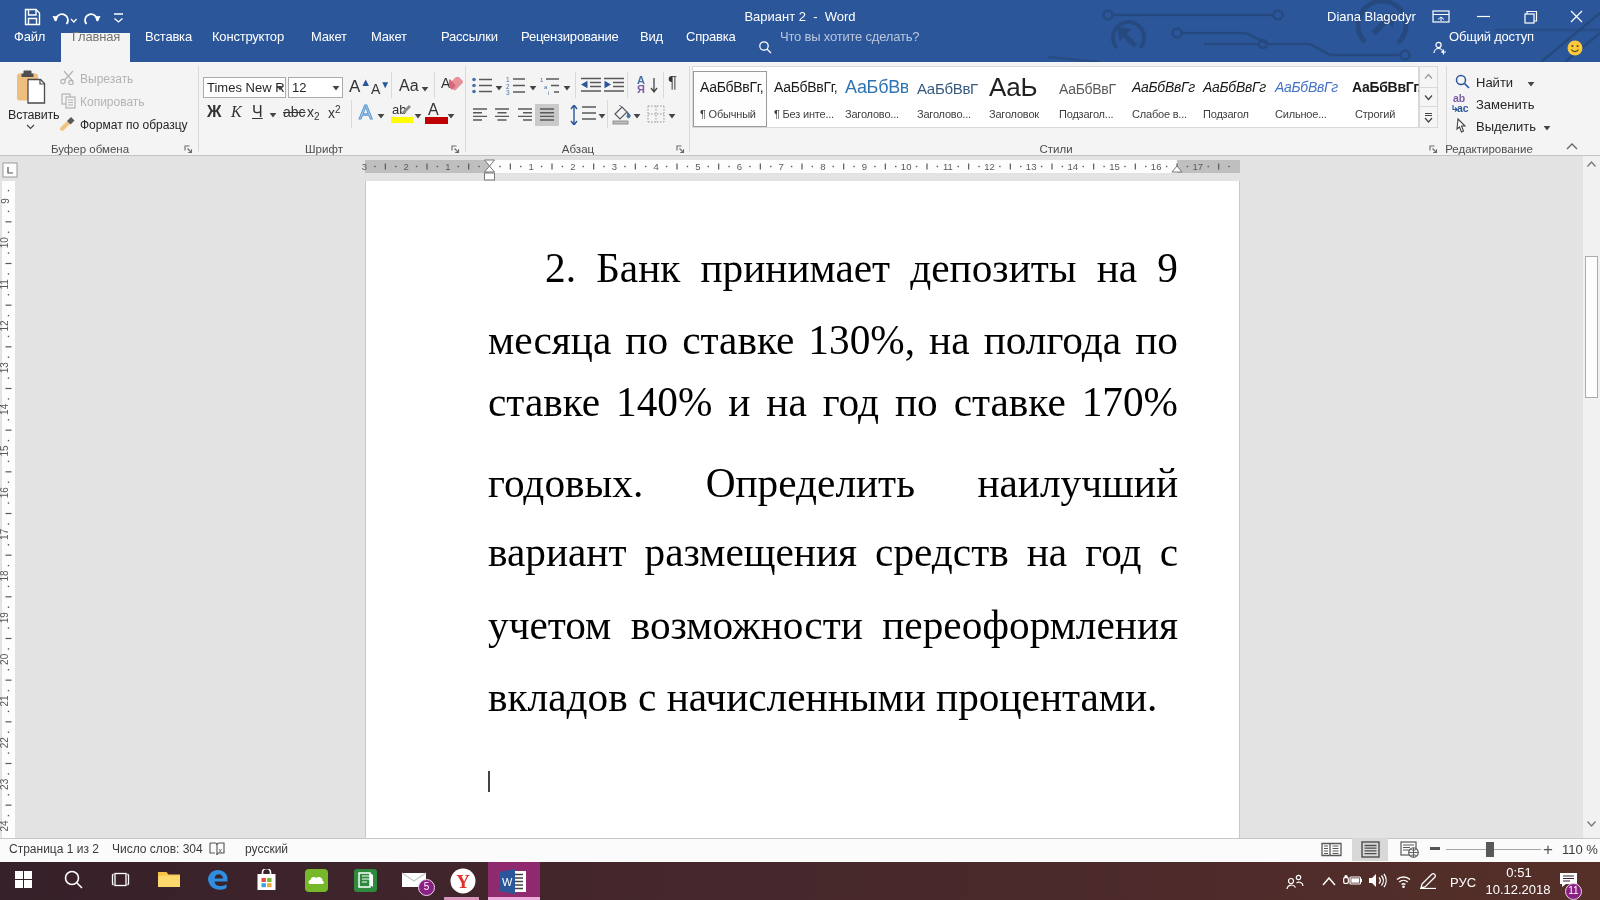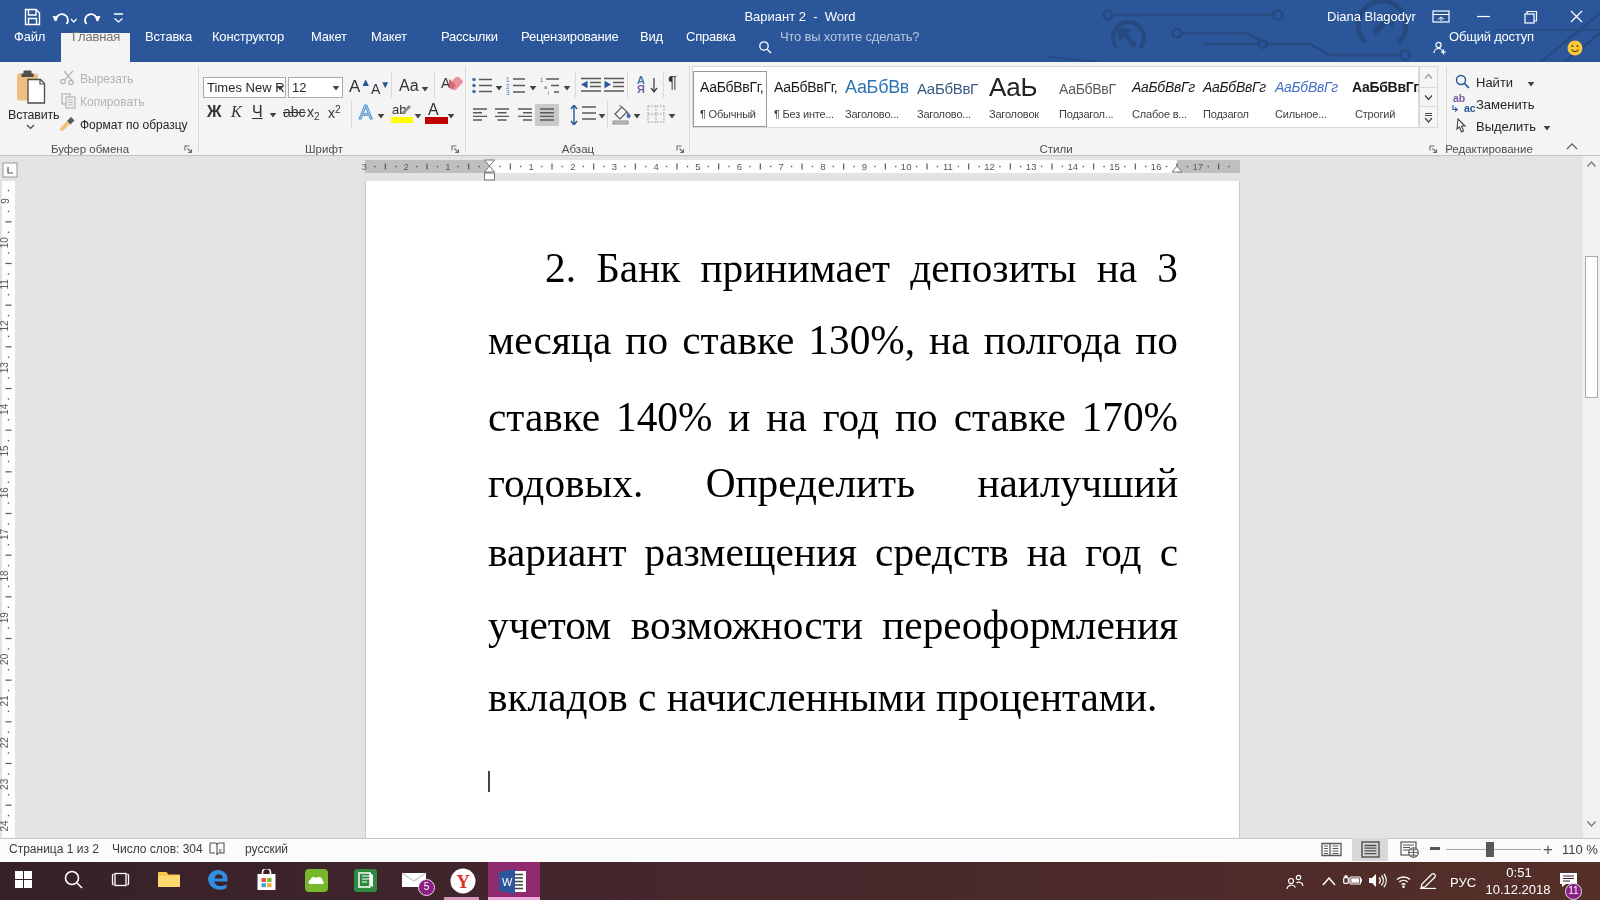--- a/index.html
+++ b/index.html
@@ -380,21 +380,21 @@
   </svg>
 
 <svg class="abs" style="left:1455px;top:74px" width="16" height="15" viewBox="0 0 16 15">
     <circle cx="6" cy="6" r="4.5" stroke="#2b579a" fill="none" stroke-width="1.5"></circle>
     <path d="M9.5 9.5 L14 14" stroke="#2b579a" stroke-width="1.7"></path>
   </svg>
 <div class="abs rtext" style="left:1476px;top:75px;font-size:13px">Найти</div>
 <svg class="abs" style="left:1527px;top:81px" width="8" height="6" viewBox="0 0 8 6">
     <path d="M0.6 1 h6.8 L4 5.4 Z" fill="#444"></path>
   </svg>
-<div class="abs" style="left:1453px;top:94px;font-size:10.5px;line-height:9.5px;font-weight:bold;color:#7b5ba6">ab<br><span style="color:#2b579a;margin-left:11px">ac</span></div>
+<div class="abs" style="left:1453px;top:94px;font-size:10.5px;line-height:9.5px;font-weight:bold;color:#7b5ba6">ab<br><span style="color:#2b579a;margin-left:4px">ac</span></div>
 <svg class="abs" style="left:1452px;top:105px" width="6" height="8" viewBox="0 0 6 8">
     <path d="M1 0 v4.5 h4 M3 2.5 l2.2 2 L3 6.6" stroke="#2b579a" fill="none" stroke-width="1.1"></path>
   </svg>
 <div class="abs rtext" style="left:1476px;top:97px;font-size:13px">Заменить</div>
 <svg class="abs" style="left:1455px;top:118px" width="13" height="15" viewBox="0 0 13 15">
     <path d="M3 1 L10 8 H6.5 L8.5 13 6.5 14 4.5 9 2 11 Z" fill="#fff" stroke="#444" stroke-width="1.1"></path>
   </svg>
 <div class="abs rtext" style="left:1476px;top:119px;font-size:13px">Выделить</div>
 <svg class="abs" style="left:1543px;top:125px" width="8" height="6" viewBox="0 0 8 6">
     <path d="M0.6 1 h6.8 L4 5.4 Z" fill="#444"></path>
@@ -560,23 +560,23 @@
       <text x="8.5" y="561.6579999999999" font-size="10" fill="#595959" text-anchor="middle" transform="rotate(-90 8.5 561.6579999999999)" font-family="Liberation Sans">22</text>
       <rect x="7.8" y="571.3744999999999" width="1.4" height="1.4" fill="#595959"></rect>
       <rect x="5.5" y="581.891" width="6" height="1.2" fill="#595959"></rect>
       <rect x="7.8" y="592.2075" width="1.4" height="1.4" fill="#595959"></rect>
       <text x="8.5" y="603.3240000000001" font-size="10" fill="#595959" text-anchor="middle" transform="rotate(-90 8.5 603.3240000000001)" font-family="Liberation Sans">23</text>
       <rect x="7.8" y="613.0404999999998" width="1.4" height="1.4" fill="#595959"></rect>
       <rect x="5.5" y="623.5569999999999" width="6" height="1.2" fill="#595959"></rect>
       <rect x="7.8" y="633.8734999999999" width="1.4" height="1.4" fill="#595959"></rect>
       <text x="8.5" y="644.99" font-size="10" fill="#595959" text-anchor="middle" transform="rotate(-90 8.5 644.99)" font-family="Liberation Sans">24</text>
     </svg>
-  <div class="docline" style="left:545px;top:52.4px;width:633px">2. Банк принимает депозиты на 3</div>
+  <div class="docline" style="left:545px;top:52.4px;width:633px">2. Банк принимает депозиты на 9</div>
   <div class="docline" style="left:488px;top:123.8px">месяца по ставке 130%, на полгода по</div>
-  <div class="docline" style="left:488px;top:201px">ставке 140% и на год по ставке 170%</div>
+  <div class="docline" style="left:488px;top:186px">ставке 140% и на год по ставке 170%</div>
   <div class="docline" style="left:488px;top:266.6px">годовых. Определить наилучший</div>
   <div class="docline" style="left:488px;top:336px">вариант размещения средств на год с</div>
   <div class="docline" style="left:488px;top:480.8px;text-align-last:left">вкладов с начисленными процентами.</div>
   <div class="docline" style="left:488px;top:409.4px">учетом возможности переоформления</div>
   <div class="abs" style="left:488px;top:590px;width:1.6px;height:21px;background:#444"></div>
 </div>
 
 <div class="abs" id="vscroll"></div>
 <svg class="abs" style="left:1586px;top:160px" width="11" height="8" viewBox="0 0 11 8">
     <path d="M1.5 6.5 L5.5 2 L9.5 6.5" stroke="#7b7b7b" fill="none" stroke-width="1.4"></path>

